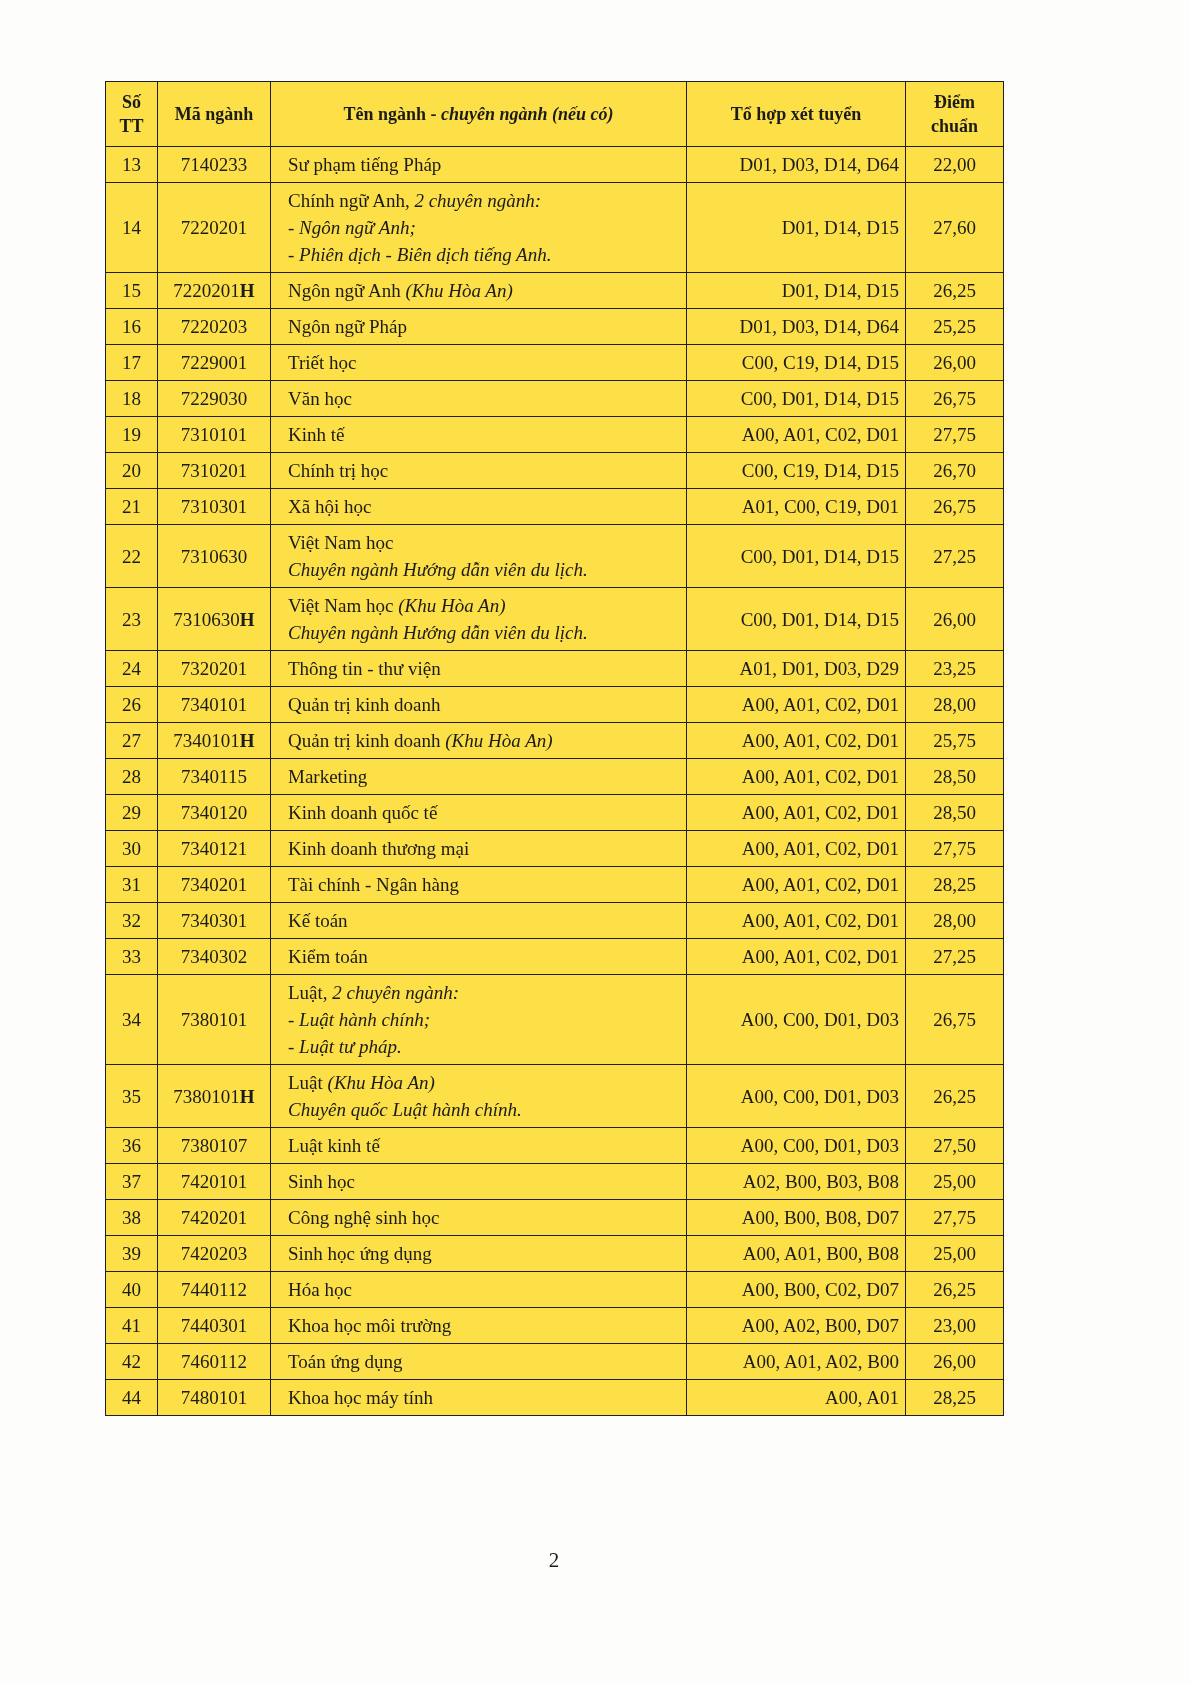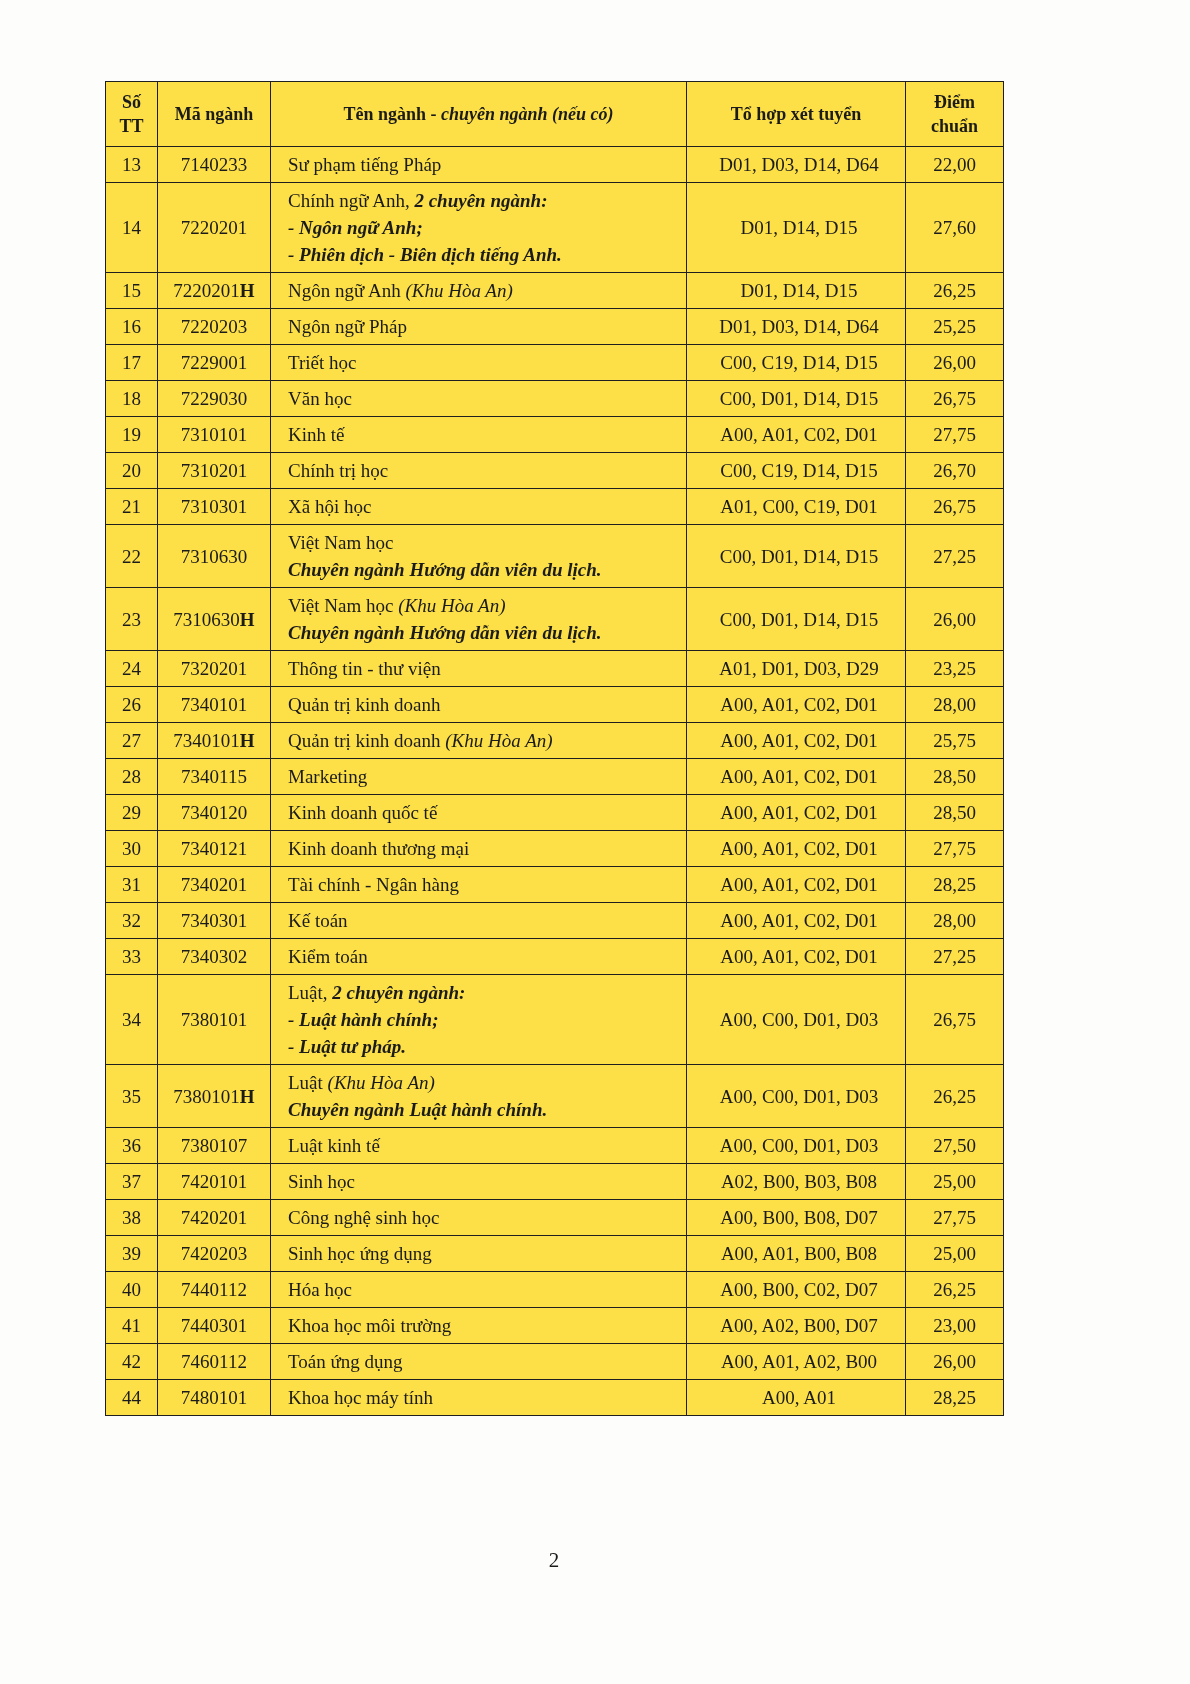--- a/index.html
+++ b/index.html
@@ -41,23 +41,23 @@
     font-weight:bold;
     text-align:center;
     font-size:18px;
     line-height:24px;
     padding:6px 4px;
     height:52px;
   }
   .score-table th .hdr-italic{font-style:italic;}
   td.cell-tt,td.cell-code,td.cell-score{text-align:center;}
   td.cell-name{text-align:left;padding-left:17px;padding-right:8px;}
-  td.cell-combo{text-align:center;padding-left:12px;}
+  td.cell-combo{text-align:right;padding-left:12px;}
   .seg-n{font-style:normal;font-weight:normal;}
-  .seg-i{font-style:italic;font-weight:bold;}
+  .seg-i{font-style:italic;font-weight:normal;}
   .seg-bi{font-style:italic;font-weight:normal;}
   .code-suffix{font-weight:bold;}
   .name-line{display:block;}
   .page-number{
     position:absolute;
     left:105px;
     width:898px;
     top:1548px;
     text-align:center;
     font-size:21px;
@@ -286,21 +286,21 @@
             <span class="name-line"><span class="seg-i">- Luật tư pháp.</span></span>
           </td>
           <td class="cell-combo">A00, C00, D01, D03</td>
           <td class="cell-score">26,75</td>
         </tr>
         <tr>
           <td class="cell-tt">35</td>
           <td class="cell-code">7380101<span class="code-suffix">H</span></td>
           <td class="cell-name">
             <span class="name-line"><span class="seg-n">Luật </span><span class="seg-bi">(Khu Hòa An)</span></span>
-            <span class="name-line"><span class="seg-i">Chuyên ngành Luật hành chính.</span></span>
+            <span class="name-line"><span class="seg-i">Chuyên quốc Luật hành chính.</span></span>
           </td>
           <td class="cell-combo">A00, C00, D01, D03</td>
           <td class="cell-score">26,25</td>
         </tr>
         <tr>
           <td class="cell-tt">36</td>
           <td class="cell-code">7380107</td>
           <td class="cell-name">
             <span class="name-line"><span class="seg-n">Luật kinh tế</span></span>
           </td>

